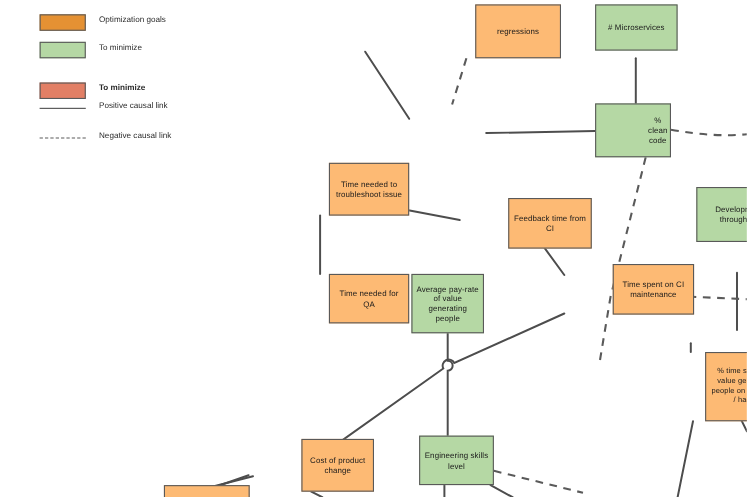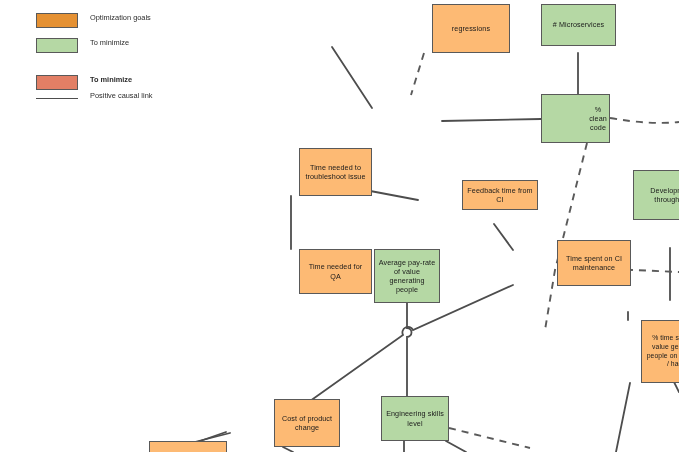--- a/index.html
+++ b/index.html
@@ -159,21 +159,21 @@
   </div>
 
   <div class="node maximize" style="left:633px; top:170px; width:78px; height:50px;">
     <span>Development throughput</span>
   </div>
 
   <div class="node minimize" style="left:255px; top:148px; width:73px; height:48px;">
     <span>Time needed to troubleshoot issue</span>
   </div>
 
-  <div class="node minimize" style="left:418px; top:180px; width:76px; height:30px;">
+  <div class="node minimize" style="left:418px; top:180px; width:76px; height:46px;">
     <span>Feedback time from CI</span>
   </div>
 
   <div class="node minimize" style="left:255px; top:249px; width:73px; height:45px;justify-content:flex-end;">
     <span>Time needed for QA</span>
   </div>
 
   <div class="node maximize" style="left:374px; top:249px; width:66px; height:54px;">
     <span>Average pay-rate of value generating people</span>
   </div>
@@ -215,16 +215,22 @@
       <span class="legend-label">To minimize</span>
     </div>
 
     <div class="legend-row" style="top:91px;">
       <span class="legend-line-wrap">
         <span class="legend-line-solid"></span>
       </span>
       <span class="legend-label">Positive causal link</span>
     </div>
 
+    <div class="legend-row" style="top:118px;">
+      <span class="legend-line-wrap">
+        <span class="legend-line-dashed"></span>
+      </span>
+      <span class="legend-label">Negative causal link</span>
+    </div>
 
   </div>
 
 </div>
 
 </body></html>

